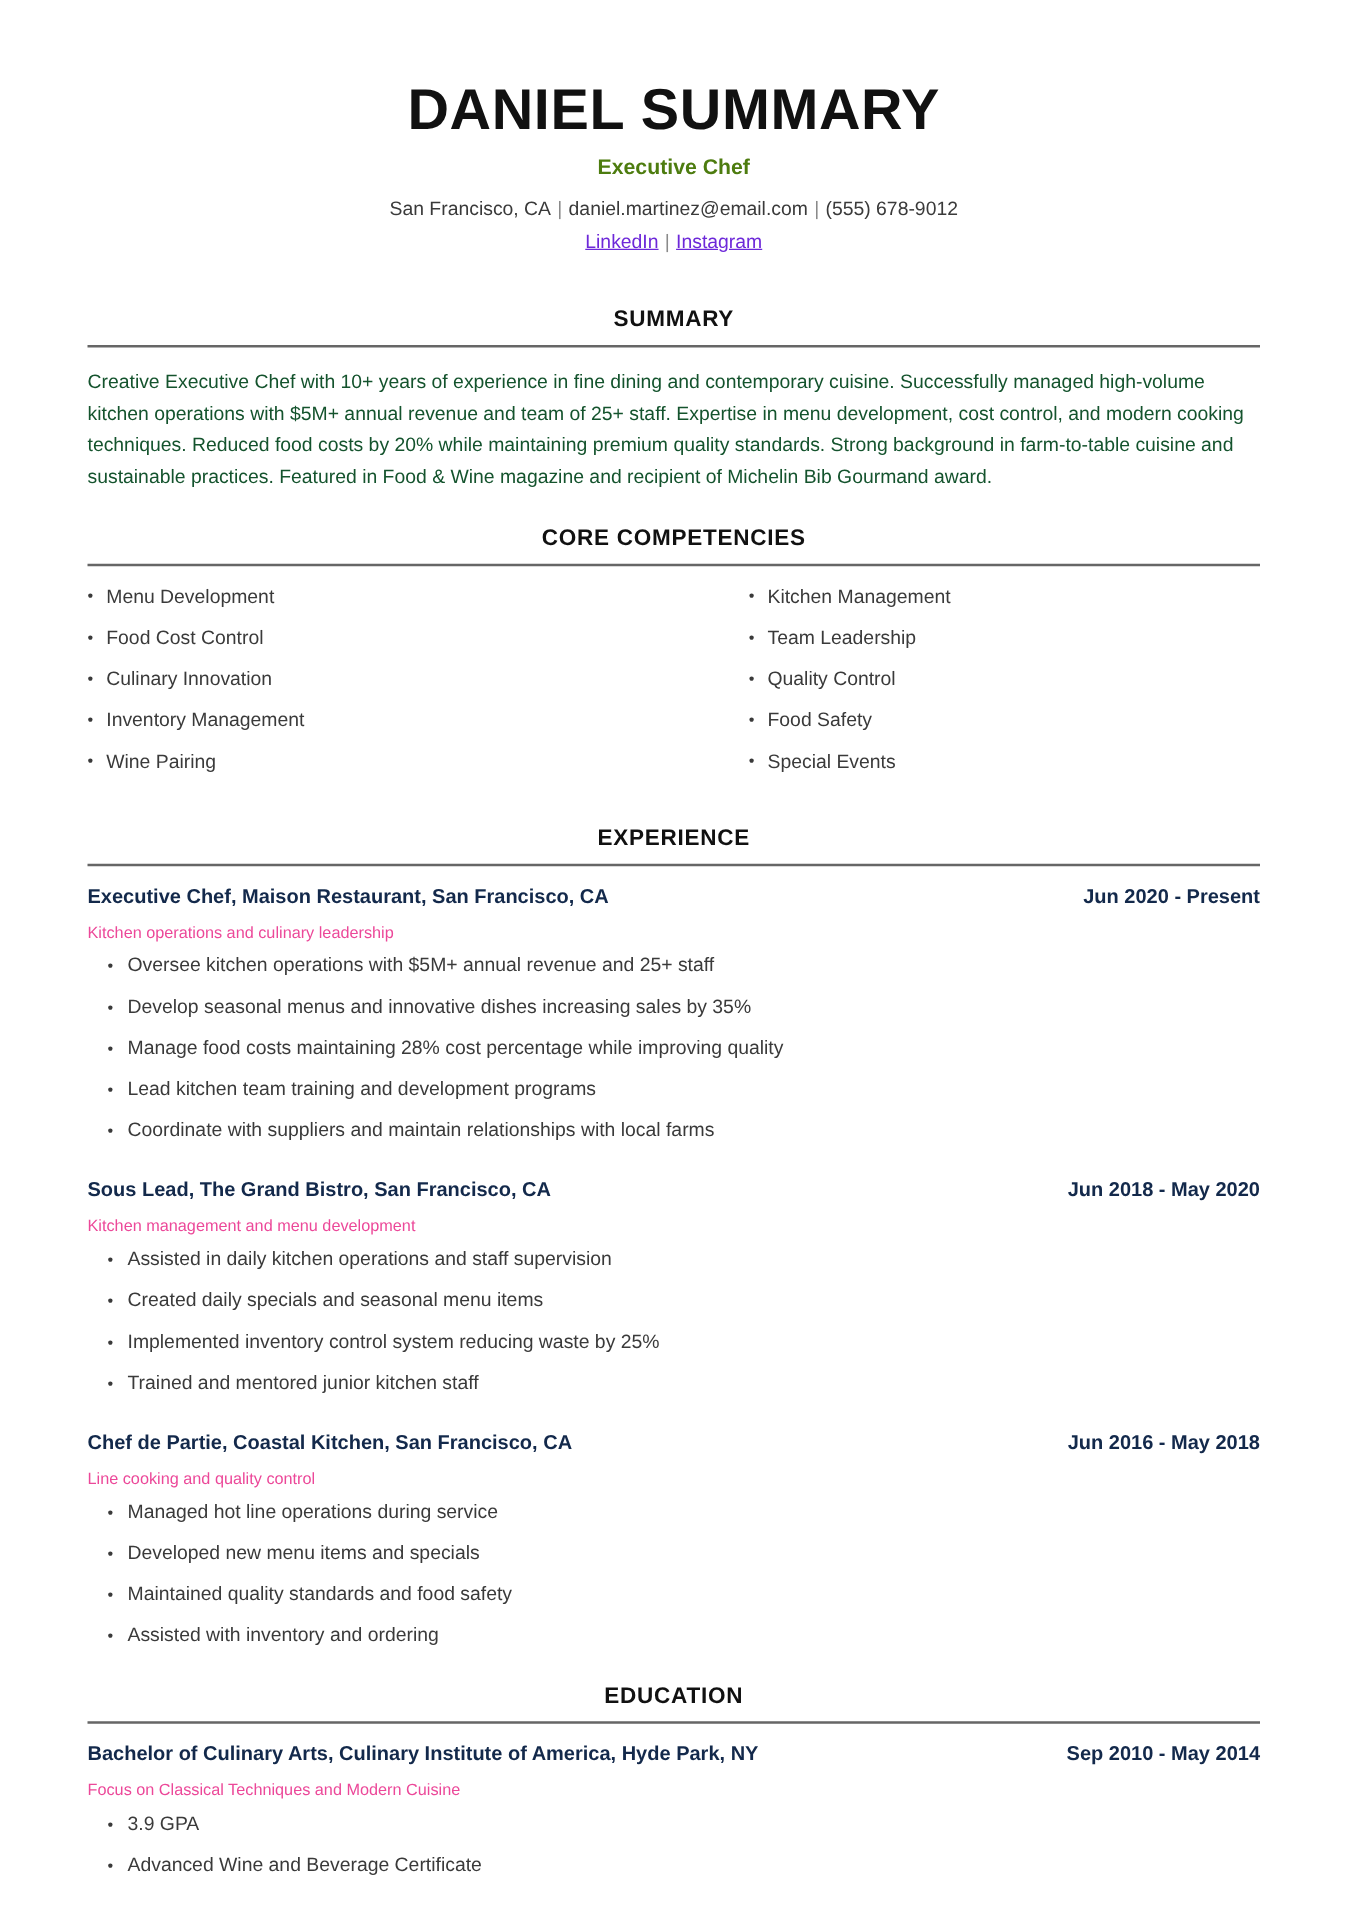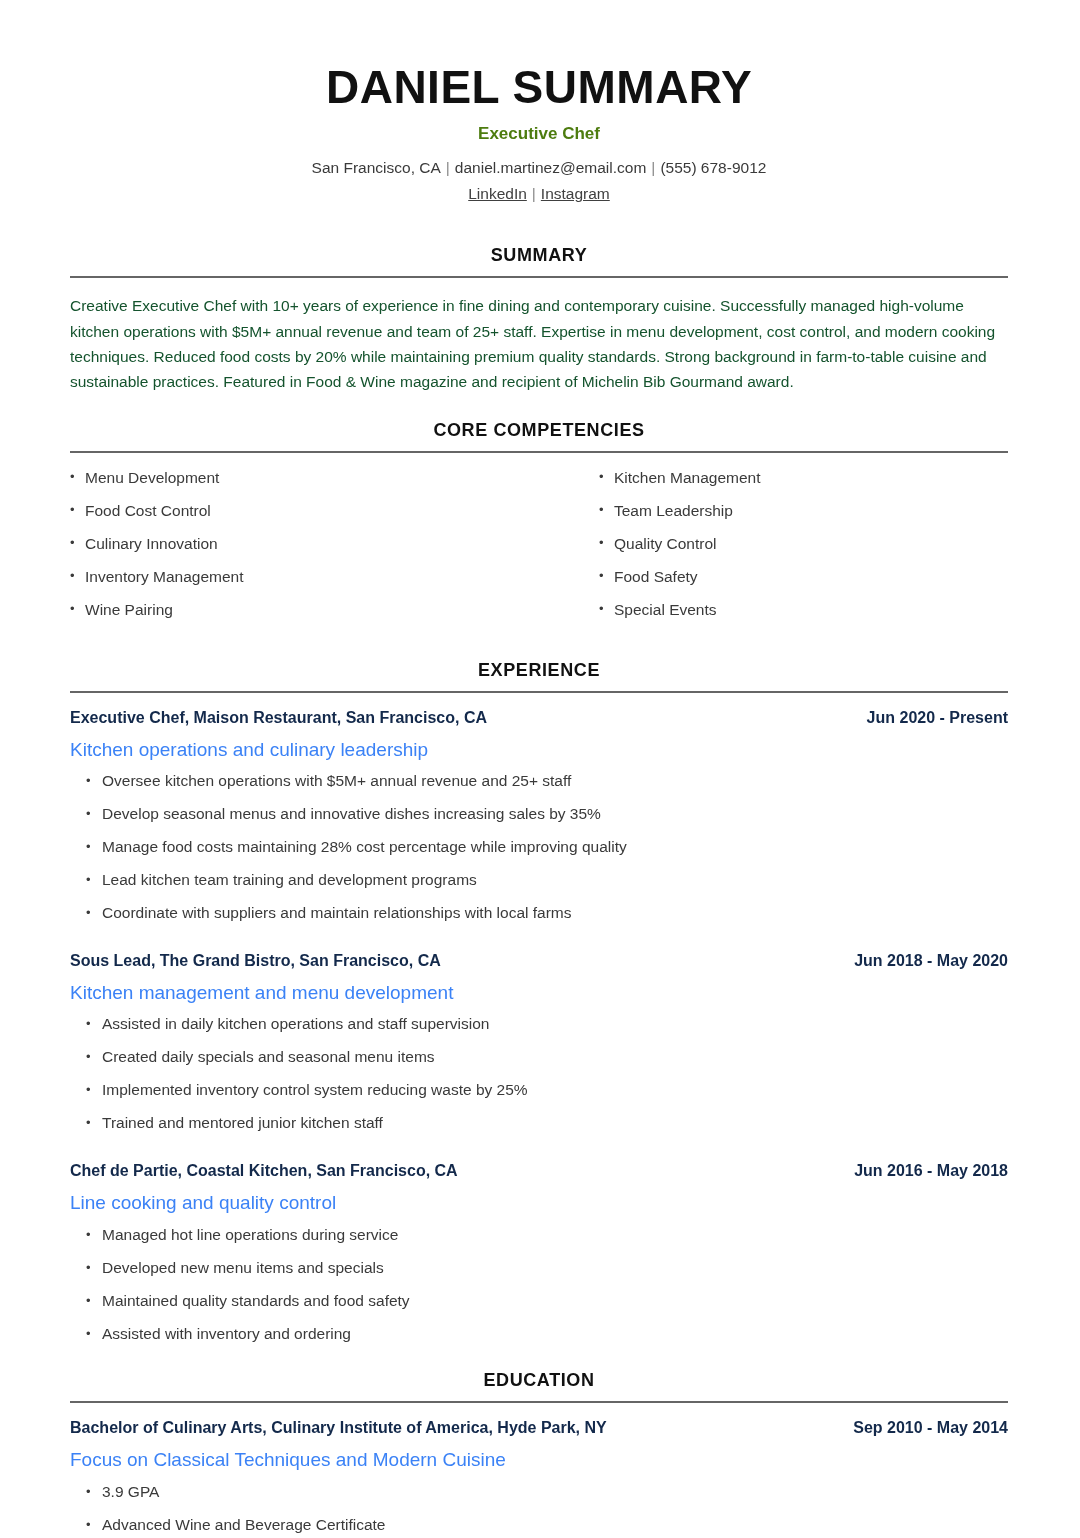--- a/index.html
+++ b/index.html
@@ -50,21 +50,21 @@
   }
   .sep {
     color: #8a8a8a;
     padding: 0 5px;
   }
   .links-line {
     font-size: 15.5px;
     line-height: 1.5;
   }
   .link {
-    color: #404040;
+    color: #6d28d9;
   }
 
   
   .section {
     margin-bottom: 26px;
   }
   .section-heading {
     text-align: center;
     font-size: 18px;
     font-weight: bold;
@@ -142,22 +142,22 @@
   .entry-date {
     font-size: 16px;
     font-weight: bold;
     color: #13294b;
     white-space: nowrap;
     text-align: right;
     padding-left: 22px;
     line-height: 1.25;
   }
   .entry-subtitle {
-    font-size: 19px;
-    color: #3b82f6;
+    font-size: 13px;
+    color: #ec4899;
     line-height: 1.35;
     margin-bottom: 9px;
   }
   .entry-bullets {
     margin: 0;
     padding: 0;
     list-style: none;
   }
   .entry-bullets li {
     font-size: 15.5px;

